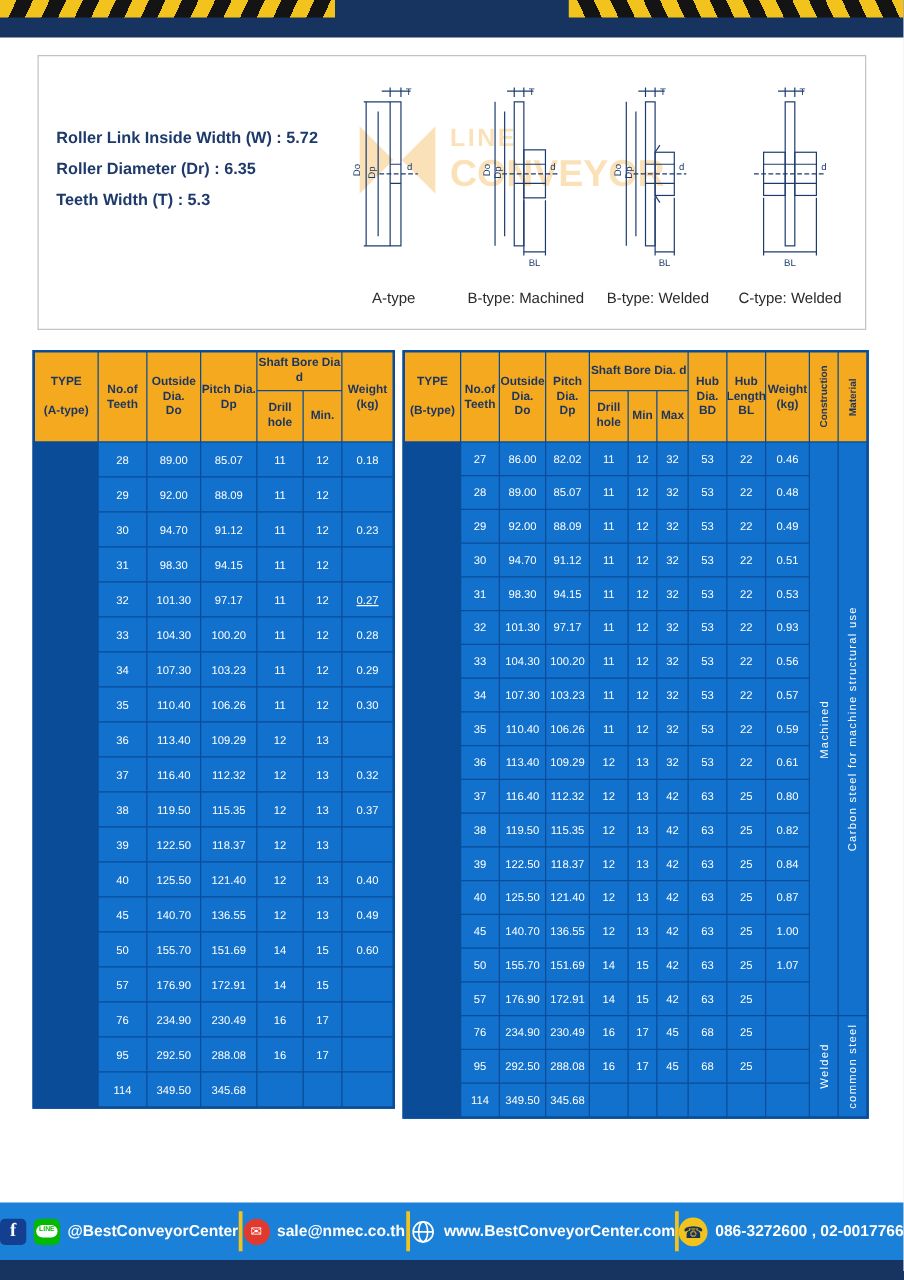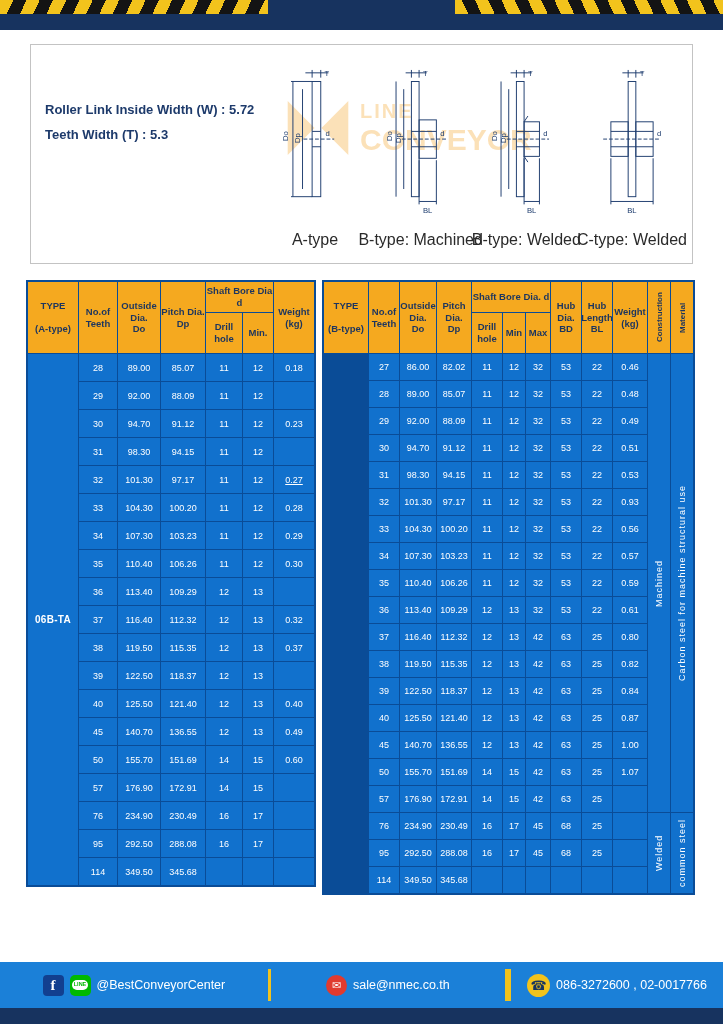--- a/index.html
+++ b/index.html
@@ -41,21 +41,21 @@
   }
   .wm-text .wm1 { font-size:20px; font-weight:bold; letter-spacing:2px; }
   .wm-text .wm2 { font-size:30px; font-weight:bold; }
   .wm-text .wm3 { font-size:30px; font-weight:bold; letter-spacing:4px; }
   .diagrams {
     position:absolute; left:232px; right:8px; top:8px; bottom:4px; z-index:1;
     display:flex; justify-content:space-between;
   }
   .diag { display:flex; flex-direction:column; align-items:center; width:104px; }
   .dsvg { width:96px; height:176px; }
-  .dcap { font-size:16px; color:#2a2a2a; margin-top:2px; white-space:nowrap; }
+  .dcap { font-size:12px; color:#2a2a2a; margin-top:2px; white-space:nowrap; }
   .dline { stroke:#1d3c6e; fill:none; stroke-width:1; }
   .dtext { fill:#1d3c6e; font-size:8px; font-family:"Liberation Sans",sans-serif; }
 
   
   .tables { display:flex; gap:6px; margin:16px 0 0 26px; align-items:flex-start; }
   .grid { display:grid; gap:1px; background:#0a4c97; border:2px solid #0a4c97; }
   .grid-a { grid-template-columns:50px 38px 42px 44px 36px 30px 40px;
             grid-template-rows:30px 40px repeat(19,27px); }
   .grid-b { grid-template-columns:44px 30px 36px 34px 30px 22px 24px 30px 30px 34px 22px 22px;
             grid-template-rows:30px 40px repeat(20,26px); }
@@ -79,21 +79,21 @@
   }
 
   
   .footer {
     position:absolute; left:0; right:0; bottom:16px; height:46px;
     background:#1b80d8; display:flex; align-items:center;
   }
   .fseg { display:flex; align-items:center; justify-content:center; gap:6px; flex:1.2; }
   .fseg.s2 { flex:1.05; } .fseg.s3 { flex:1.35; } .fseg.s4 { flex:0.95; }
   .fdiv { width:3px; height:32px; background:#f2c31c; flex:none; }
-  .ftext { color:#ffffff; font-weight:normal; font-size:12.5px; white-space:nowrap; }
+  .ftext { color:#ffffff; font-weight:bold; font-size:12.5px; white-space:nowrap; }
   .icon { display:inline-flex; align-items:center; justify-content:center; flex:none; }
   .fb-icon { width:21px; height:21px; background:#123f8f; border-radius:4px;
              color:#fff; font-weight:bold; font-size:15px; font-family:"Liberation Serif",serif; }
   .line-icon { width:21px; height:21px; background:#00b900; border-radius:5px; }
   .line-bubble { background:#fff; border-radius:5px; font-size:5.5px; font-weight:bold;
                  color:#00b900; padding:2px 2px; line-height:1; }
   .mail-icon { width:21px; height:21px; background:#e03a2f; border-radius:50%;
                color:#fff; font-size:11px; }
   .globe-icon { width:21px; height:21px; }
   .phone-icon { width:23px; height:23px; background:#f2c31c; border-radius:50%;
@@ -119,20 +119,21 @@
       </svg>
       <div class="wm-text">
         <div class="wm1">LINE</div>
         <div class="wm2">CONVEYOR</div>
       </div>
     </div>
 
     <div class="spec-lines">
 
         <div class="spec-line">Roller Link Inside Width (W)  :  5.72</div>
+        <div class="spec-line">Roller Diameter (Dr)  :  6.35</div>
         <div class="spec-line">Teeth Width (T)  :  5.3</div>
       </div>
 
     <div class="diagrams">
 
       <figure class="diag">
         <svg class="dsvg" viewBox="0 0 100 160">
           <g class="dline">
             <rect x="47" y="18" width="9" height="120"></rect>
             <line x1="47" y1="70" x2="56" y2="70"></line>
@@ -367,21 +368,20 @@
         <div class="cell td" style="grid-area: 20 / 4;">288.08</div>
         <div class="cell td" style="grid-area: 20 / 5;">16</div>
         <div class="cell td" style="grid-area: 20 / 6;">17</div>
         <div class="cell td" style="grid-area: 20 / 7;"></div>
         <div class="cell td" style="grid-area: 21 / 2;">114</div>
         <div class="cell td" style="grid-area: 21 / 3;">349.50</div>
         <div class="cell td" style="grid-area: 21 / 4;">345.68</div>
         <div class="cell td" style="grid-area: 21 / 5;"></div>
         <div class="cell td" style="grid-area: 21 / 6;"></div>
         <div class="cell td" style="grid-area: 21 / 7;"></div>
-        <div class="cell type-cell" style="grid-area: 3 / 1 / span 19;">06B-TA</div>
       </div>
 
     <div class="grid grid-b" id="table-b">
       <div class="cell th" style="grid-area:1/1/3/2">TYPE
 
 (B-type)</div>
       <div class="cell th" style="grid-area:1/2/3/3">No.of
 Teeth</div>
       <div class="cell th" style="grid-area:1/3/3/4">Outside
 Dia.
@@ -598,20 +598,32 @@
         <span class="line-bubble">LINE</span>
       </span>
       <span class="ftext">@BestConveyorCenter</span>
     </div>
     <div class="fdiv"></div>
     <div class="fseg s2">
       <span class="icon mail-icon">✉</span>
       <span class="ftext">sale@nmec.co.th</span>
     </div>
     <div class="fdiv"></div>
+    <div class="fseg s3">
+      <span class="icon globe-icon">
+        <svg width="21" height="21" viewBox="0 0 21 21">
+          <g stroke="#ffffff" fill="none" stroke-width="1.3">
+            <circle cx="10.5" cy="10.5" r="8"></circle>
+            <ellipse cx="10.5" cy="10.5" rx="3.6" ry="8"></ellipse>
+            <line x1="2.5" y1="10.5" x2="18.5" y2="10.5"></line>
+          </g>
+        </svg>
+      </span>
+      <span class="ftext">www.BestConveyorCenter.com</span>
+    </div>
     <div class="fdiv"></div>
     <div class="fseg s4">
       <span class="icon phone-icon">☎</span>
       <span class="ftext">086-3272600 , 02-0017766</span>
     </div>
   </div>
   <div class="bottomstrip"></div>
 
 </div>
 

